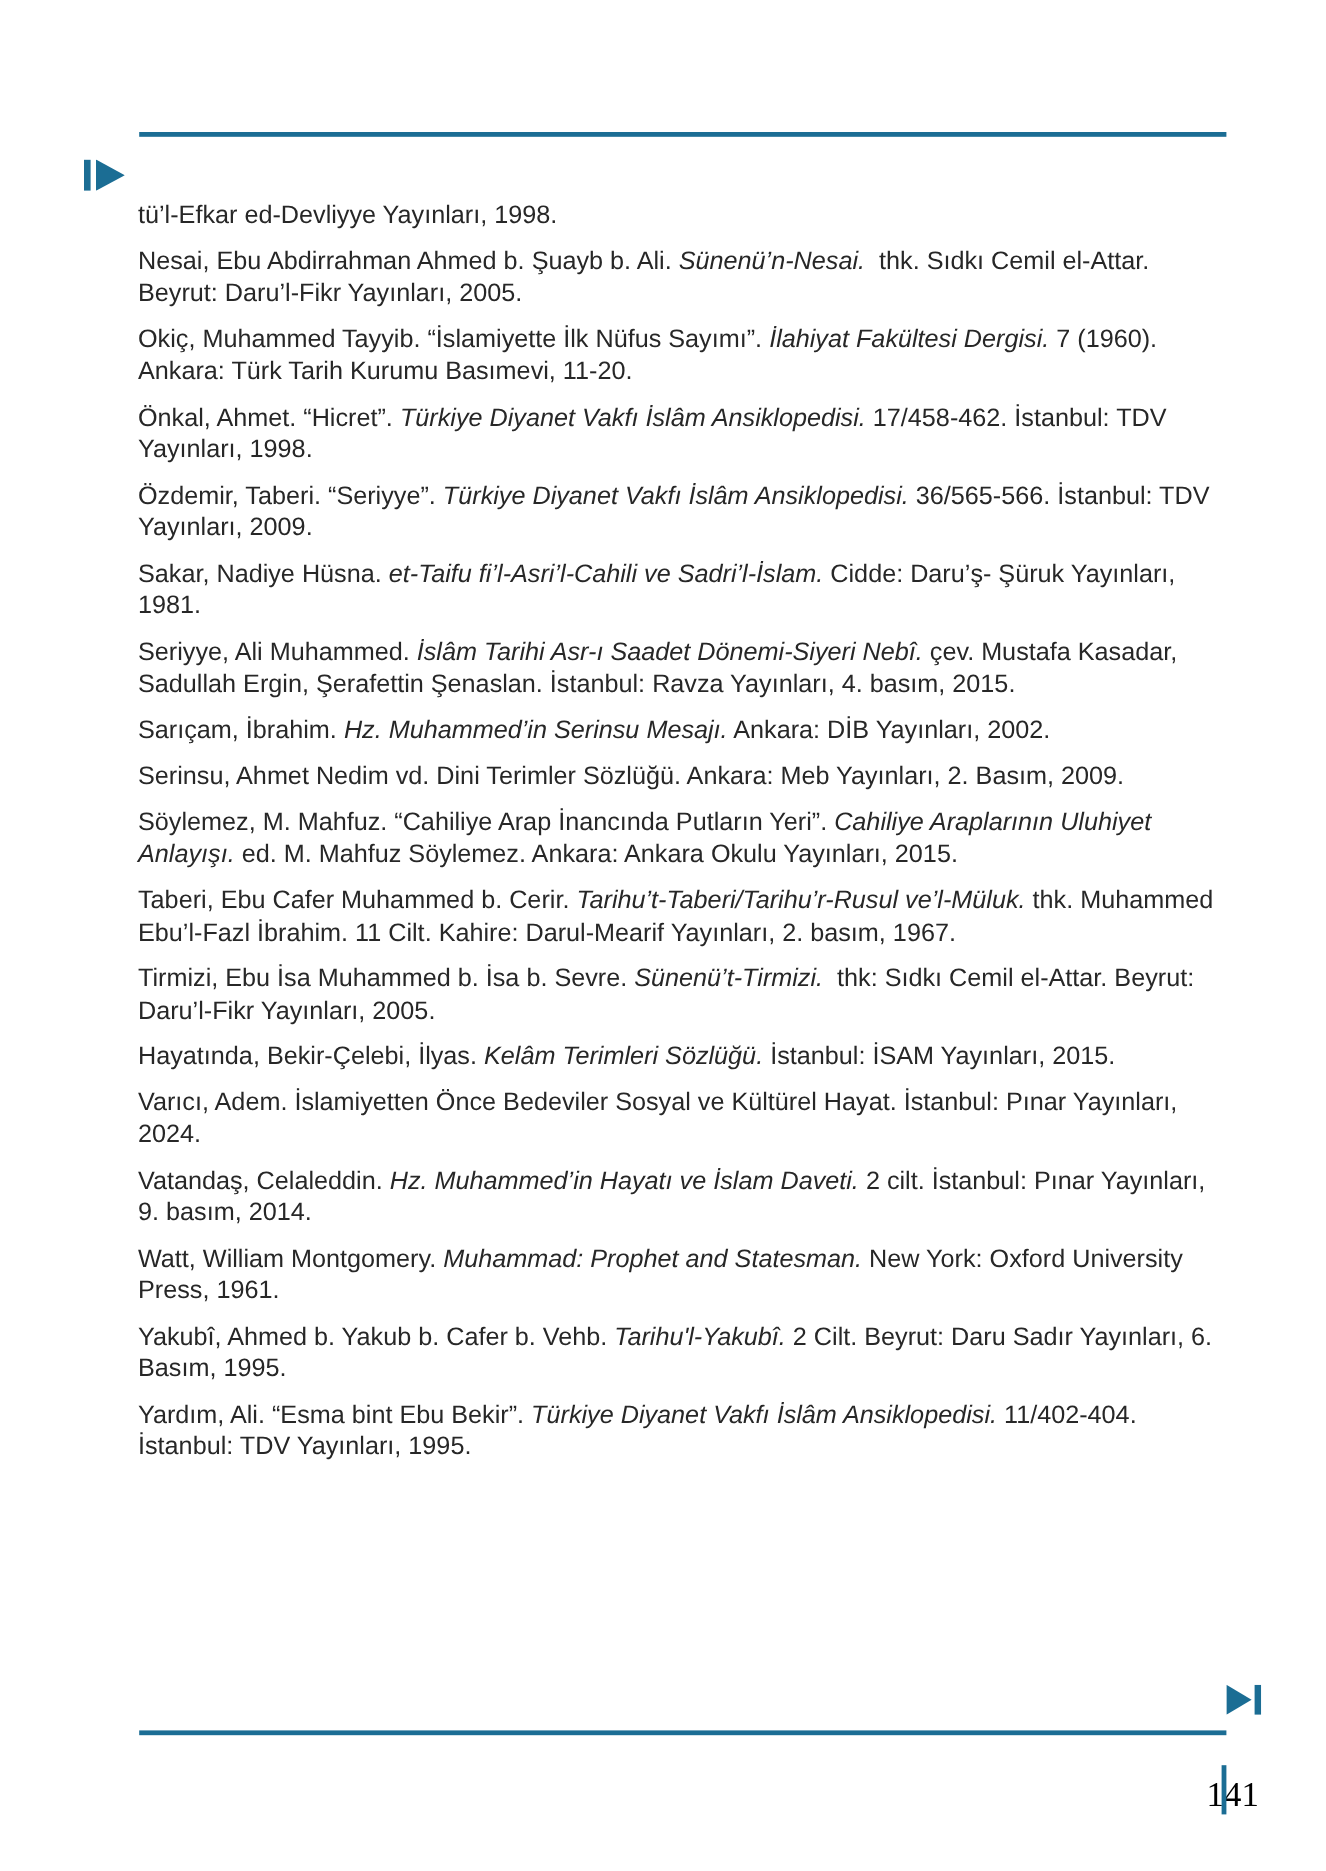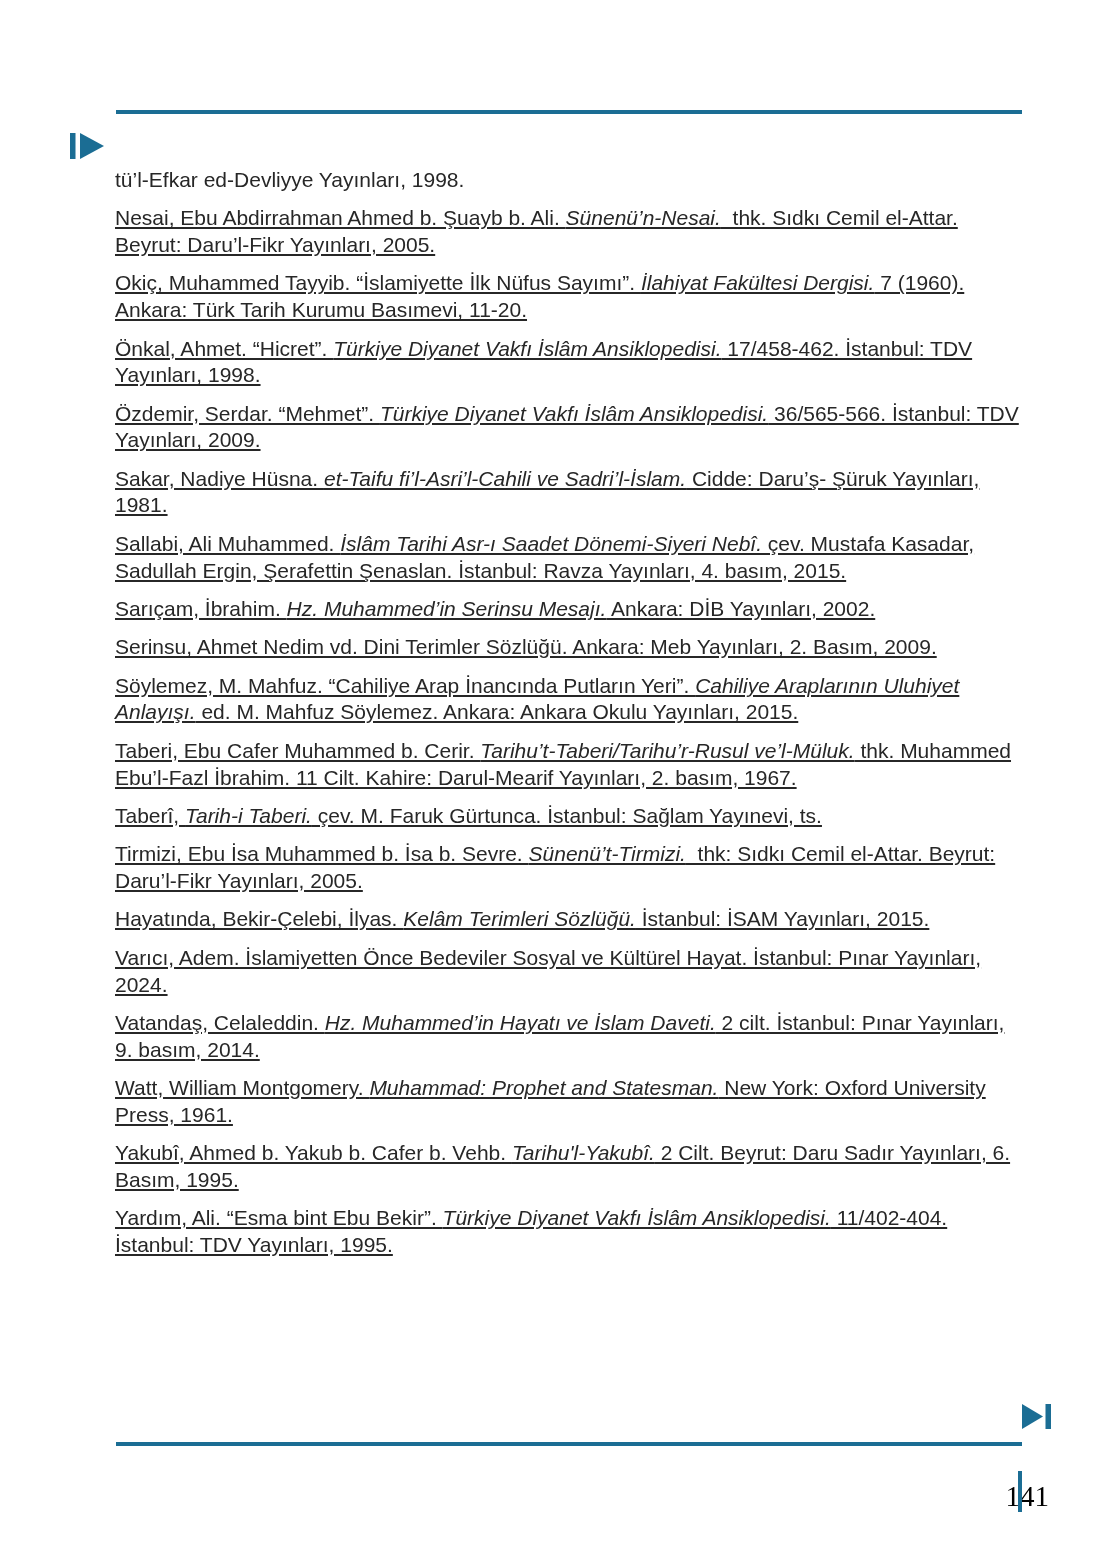--- a/index.html
+++ b/index.html
@@ -33,21 +33,21 @@
     position: absolute;
     left: 115px;
     top: 167px;
     width: 907px;
     color: var(--text, #272727);
     font-size: 21px;
     line-height: 26.7px;
     text-align: left;
   }
   .entry { margin: 0; }
-  .entry + .entry { margin-top: 11.7px; text-decoration: underline; }
+  .entry + .entry { margin-top: 11.7px; }
   .entry span.italic { font-style: italic; }
 
   .page-number {
     position: absolute;
     right: 100px;
     top: 1480px;
     font-family: "Liberation Serif", serif;
     font-size: 29px;
     color: #000000;
   }
@@ -72,28 +72,27 @@
       <rect x="0" y="0" width="5.5" height="26" fill="#1B6D94"></rect>
       <polygon points="10,0 34,13 10,26" fill="#1B6D94"></polygon>
     </svg>
   </div>
 
   <main class="content">
       <p class="entry"><span>tü’l-Efkar ed-Devliyye Yayınları, 1998.</span></p>
       <p class="entry"><span>Nesai, Ebu Abdirrahman Ahmed b. Şuayb b. Ali. </span><span class="italic">Sünenü’n-Nesai.</span><span>&nbsp; thk. Sıdkı Cemil el-Attar. Beyrut: Daru’l-Fikr Yayınları, 2005.</span></p>
       <p class="entry"><span>Okiç, Muhammed Tayyib. “İslamiyette İlk Nüfus Sayımı”. </span><span class="italic">İlahiyat Fakültesi Dergisi.</span><span> 7 (1960). Ankara: Türk Tarih Kurumu Basımevi, 11-20.</span></p>
       <p class="entry"><span>Önkal, Ahmet. “Hicret”. </span><span class="italic">Türkiye Diyanet Vakfı İslâm Ansiklopedisi.</span><span> 17/458-462. İstanbul: TDV Yayınları, 1998.</span></p>
-      <p class="entry"><span>Özdemir, Serdar. “Mehmet”. </span><span class="italic">Türkiye Diyanet Vakfı İslâm Ansiklopedisi.</span><span> 36/565-566. İstanbul: TDV Yayınları, 2009.</span></p>
+      <p class="entry"><span>Özdemir, Taberi. “Seriyye”. </span><span class="italic">Türkiye Diyanet Vakfı İslâm Ansiklopedisi.</span><span> 36/565-566. İstanbul: TDV Yayınları, 2009.</span></p>
       <p class="entry"><span>Sakar, Nadiye Hüsna. </span><span class="italic">et-Taifu fi’l-Asri’l-Cahili ve Sadri’l-İslam.</span><span> Cidde: Daru’ş- Şüruk Yayınları, 1981.</span></p>
-      <p class="entry"><span>Sallabi, Ali Muhammed. </span><span class="italic">İslâm Tarihi Asr-ı Saadet Dönemi-Siyeri Nebî.</span><span> çev. Mustafa Kasadar, Sadullah Ergin, Şerafettin Şenaslan. İstanbul: Ravza Yayınları, 4. basım, 2015.</span></p>
+      <p class="entry"><span>Seriyye, Ali Muhammed. </span><span class="italic">İslâm Tarihi Asr-ı Saadet Dönemi-Siyeri Nebî.</span><span> çev. Mustafa Kasadar, Sadullah Ergin, Şerafettin Şenaslan. İstanbul: Ravza Yayınları, 4. basım, 2015.</span></p>
       <p class="entry"><span>Sarıçam, İbrahim. </span><span class="italic">Hz. Muhammed’in Serinsu Mesajı.</span><span> Ankara: DİB Yayınları, 2002.</span></p>
       <p class="entry"><span>Serinsu, Ahmet Nedim vd. Dini Terimler Sözlüğü. Ankara: Meb Yayınları, 2. Basım, 2009.</span></p>
       <p class="entry"><span>Söylemez, M. Mahfuz. “Cahiliye Arap İnancında Putların Yeri”. </span><span class="italic">Cahiliye Araplarının Uluhiyet Anlayışı.</span><span> ed. M. Mahfuz Söylemez. Ankara: Ankara Okulu Yayınları, 2015.</span></p>
       <p class="entry"><span>Taberi, Ebu Cafer Muhammed b. Cerir. </span><span class="italic">Tarihu’t-Taberi/Tarihu’r-Rusul ve’l-Müluk.</span><span> thk. Muhammed Ebu’l-Fazl İbrahim. 11 Cilt. Kahire: Darul-Mearif Yayınları, 2. basım, 1967.</span></p>
-      <p class="entry"><span>Taberî, </span><span class="italic">Tarih-i Taberi.</span><span> çev. M. Faruk Gürtunca. İstanbul: Sağlam Yayınevi, ts.</span></p>
       <p class="entry"><span>Tirmizi, Ebu İsa Muhammed b. İsa b. Sevre. </span><span class="italic">Sünenü’t-Tirmizi.</span><span>&nbsp; thk: Sıdkı Cemil el-Attar. Beyrut: Daru’l-Fikr Yayınları, 2005.</span></p>
       <p class="entry"><span>Hayatında, Bekir-Çelebi, İlyas. </span><span class="italic">Kelâm Terimleri Sözlüğü.</span><span> İstanbul: İSAM Yayınları, 2015.</span></p>
       <p class="entry"><span>Varıcı, Adem. İslamiyetten Önce Bedeviler Sosyal ve Kültürel Hayat. İstanbul: Pınar Yayınları, 2024.</span></p>
       <p class="entry"><span>Vatandaş, Celaleddin. </span><span class="italic">Hz. Muhammed’in Hayatı ve İslam Daveti.</span><span> 2 cilt. İstanbul: Pınar Yayınları, 9. basım, 2014.</span></p>
       <p class="entry"><span>Watt, William Montgomery. </span><span class="italic">Muhammad: Prophet and Statesman.</span><span> New York: Oxford University Press, 1961.</span></p>
       <p class="entry"><span>Yakubî, Ahmed b. Yakub b. Cafer b. Vehb. </span><span class="italic">Tarihu'l-Yakubî.</span><span> 2 Cilt. Beyrut: Daru Sadır Yayınları, 6. Basım, 1995.</span></p>
       <p class="entry"><span>Yardım, Ali. “Esma bint Ebu Bekir”. </span><span class="italic">Türkiye Diyanet Vakfı İslâm Ansiklopedisi.</span><span> 11/402-404. İstanbul: TDV Yayınları, 1995.</span></p>
     </main>
 
   <div class="icon bottom-icon">

